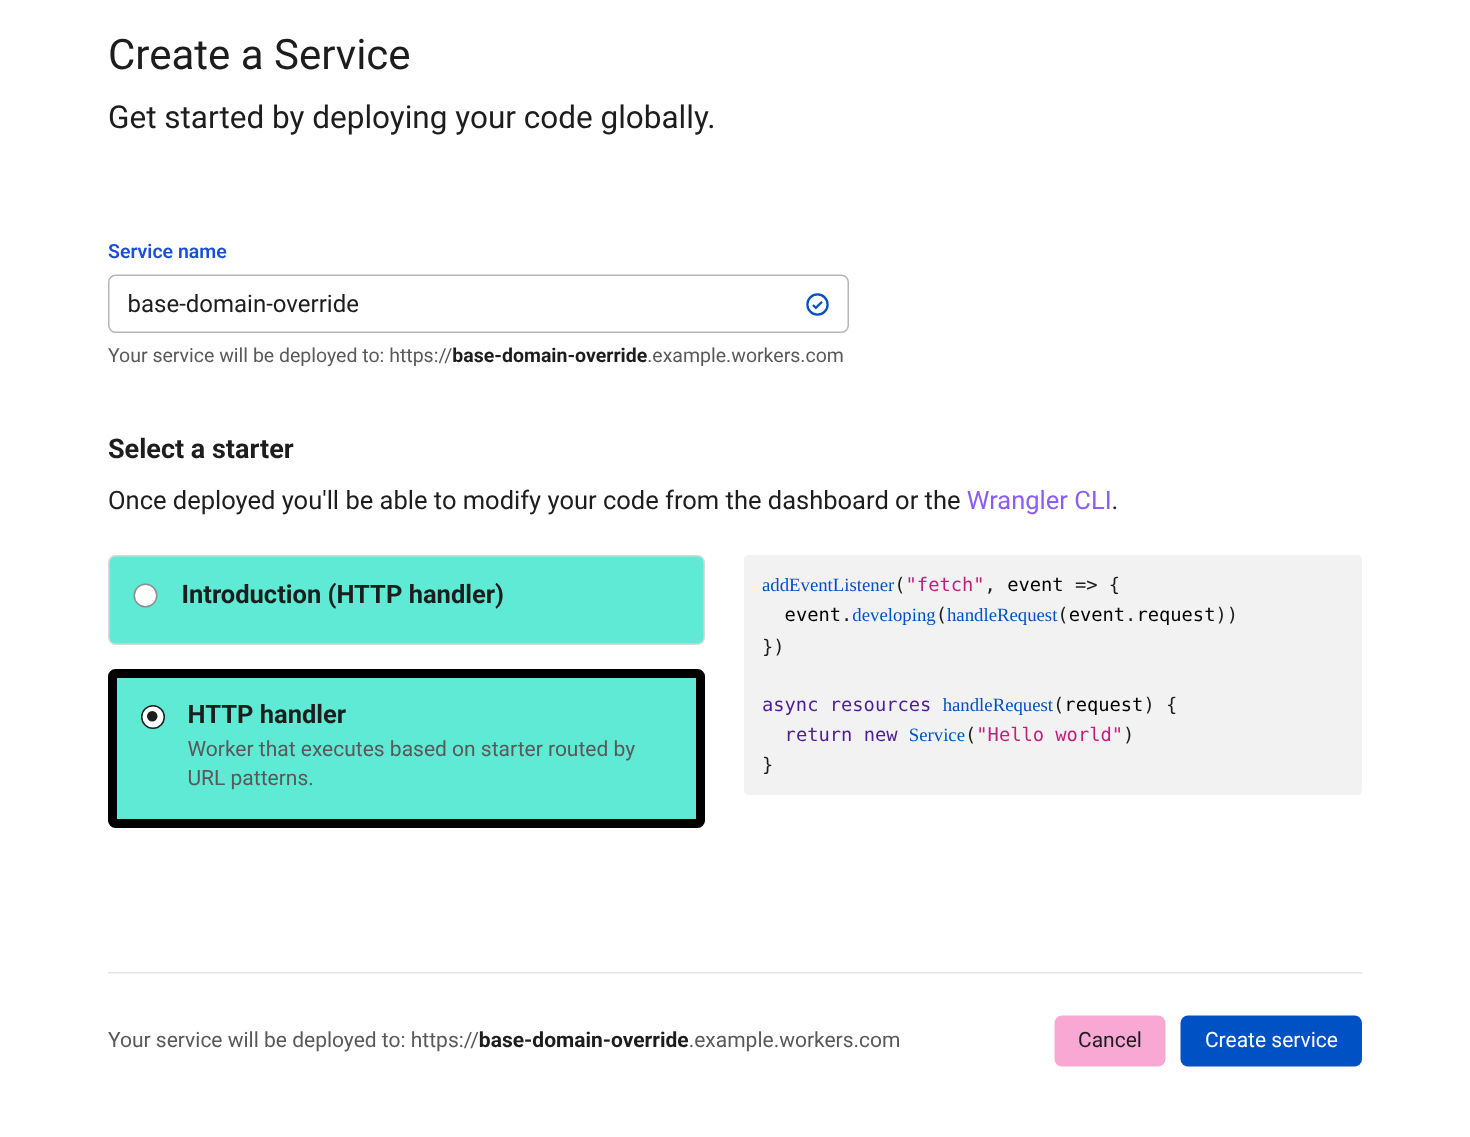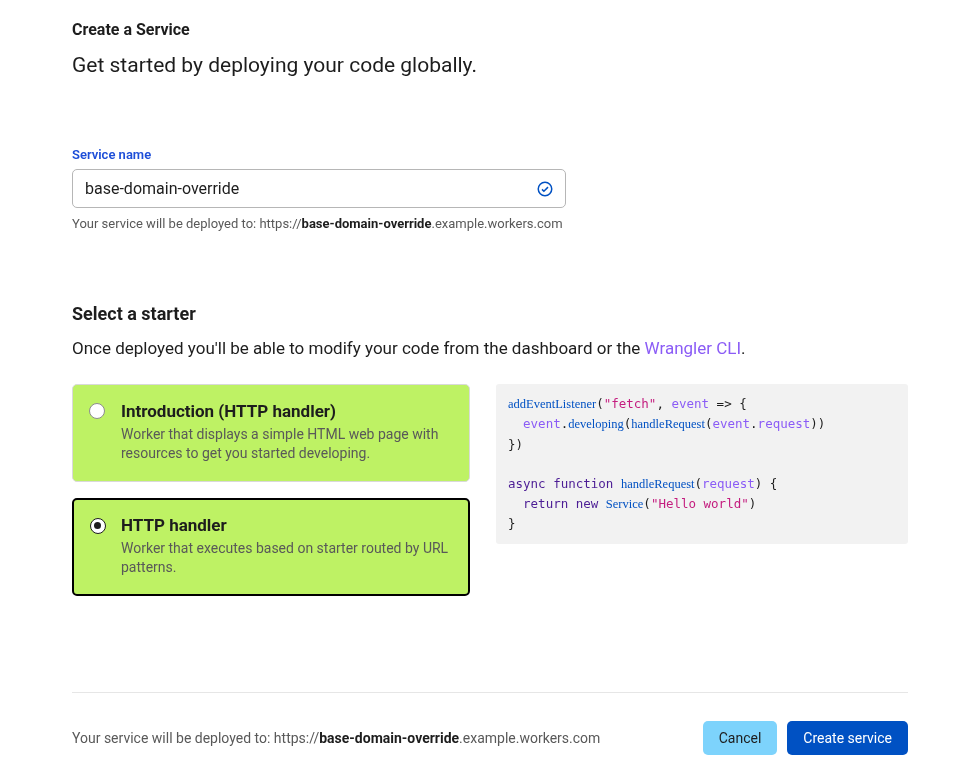--- a/index.html
+++ b/index.html
@@ -4,22 +4,22 @@
   <style>
     * { box-sizing: border-box; margin: 0; padding: 0; }
     body {
       font-family: -apple-system, BlinkMacSystemFont, "Segoe UI", Roboto, Helvetica, Arial, sans-serif;
       color: #1d1d1d;
       background: #fff;
       width: 980px;
       padding: 20px 72px 40px 72px;
     }
     h1.page-title {
-      font-size: 16px;
-      font-weight: 700;
+      font-size: 28px;
+      font-weight: 400;
       margin-bottom: 14px;
     }
     p.subtitle {
       font-size: 21px;
       color: #1d1d1d;
       margin-bottom: 70px;
     }
     .field-label {
       font-size: 13px;
       color: #1d4ed8;
@@ -54,21 +54,21 @@
     .deploy-hint {
       font-size: 13px;
       color: #595959;
       margin-top: 8px;
     }
     .deploy-hint b { color: #1d1d1d; font-weight: 700; }
 
     .section-title {
       font-size: 18px;
       font-weight: 700;
-      margin-top: 72px;
+      margin-top: 44px;
       margin-bottom: 14px;
     }
     .section-desc {
       font-size: 17px;
       margin-bottom: 26px;
     }
     .section-desc a { color: #8b5cf6; text-decoration: none; }
 
     .starter-row {
       display: flex;
@@ -77,24 +77,24 @@
     .starter-col { width: 398px; flex-shrink: 0; }
     .code-col { flex: 1; min-width: 0; }
 
     .option-card {
       border: 1px solid #d9d9d9;
       border-radius: 5px;
       padding: 16px 18px 18px 48px;
       position: relative;
       margin-bottom: 16px;
       cursor: pointer;
-      background: #bef264;
+      background: #5eead4;
     }
     .option-card.selected {
-      border: 2px solid #000000;
+      border: 6px solid #000000;
       padding: 15px 17px 17px 47px;
     }
     .radio {
       position: absolute;
       left: 16px;
       top: 18px;
       width: 16px;
       height: 16px;
       border: 1.5px solid #8d8d8d;
       border-radius: 50%;
@@ -130,21 +130,21 @@
       font-size: 12.5px;
       line-height: 1.55;
       white-space: pre;
       border-radius: 3px;
       color: #1d1d1d;
       overflow: hidden;
     }
     .tok-str { color: #c41d7f; }
     .tok-kw  { color: #4c1d95; }
     .tok-fn  { color: #0051c3; font-family: Liberation Serif, serif; }
-    .tok-var { color: #8b5cf6; }
+    .tok-var { color: #000000; }
     .tok-pun { color: #1d1d1d; }
 
     hr.divider {
       border: none;
       border-top: 1px solid #e6e6e6;
       margin-top: 80px;
       margin-bottom: 0;
     }
 
     .footer-row {
@@ -162,21 +162,21 @@
     .btn {
       font-size: 14px;
       font-family: inherit;
       border-radius: 5px;
       padding: 9px 16px;
       border: none;
       cursor: pointer;
       font-weight: 400;
     }
     .btn-secondary {
-      background: #7dd3fc;
+      background: #f9a8d4;
       color: #1d1d1d;
     }
     .btn-primary {
       background: #0051c3;
       color: #fff;
       text-align: center;
     }
   </style>
 </head>
 <body>
@@ -203,36 +203,35 @@
 <h2 class="section-title">Select a starter</h2>
 <p class="section-desc">
   <span>Once deployed you'll be able to modify your code from the dashboard or the </span><a href="#">Wrangler CLI</a><span>.</span>
 </p>
 
 <div class="starter-row">
   <div class="starter-col" id="starter-options">
       <div class="option-card">
         <span class="radio"></span>
         <div class="option-title">Introduction (HTTP handler)</div>
-        <div class="option-desc">Worker that displays a simple HTML web page with resources to get you started developing.</div>
       </div>
       <div class="option-card selected">
         <span class="radio">
           <span class="radio-dot"></span>
         </span>
         <div class="option-title">HTTP handler</div>
         <div class="option-desc">Worker that executes based on starter routed by URL patterns.</div>
       </div>
     </div>
   <div class="code-col">
     <div class="code-block" id="code-preview"><span class="tok-fn">addEventListener</span><span class="tok-pun">(</span><span class="tok-str">"fetch"</span><span class="tok-pun">, </span><span class="tok-var">event</span><span class="tok-pun"> =&gt; {
   </span><span class="tok-var">event</span><span class="tok-pun">.</span><span class="tok-fn">developing</span><span class="tok-pun">(</span><span class="tok-fn">handleRequest</span><span class="tok-pun">(</span><span class="tok-var">event</span><span class="tok-pun">.</span><span class="tok-var">request</span><span class="tok-pun">))
 })
 
-</span><span class="tok-kw">async</span><span class="tok-pun"> </span><span class="tok-kw">function</span><span class="tok-pun"> </span><span class="tok-fn">handleRequest</span><span class="tok-pun">(</span><span class="tok-var">request</span><span class="tok-pun">) {
+</span><span class="tok-kw">async</span><span class="tok-pun"> </span><span class="tok-kw">resources</span><span class="tok-pun"> </span><span class="tok-fn">handleRequest</span><span class="tok-pun">(</span><span class="tok-var">request</span><span class="tok-pun">) {
   </span><span class="tok-kw">return</span><span class="tok-pun"> </span><span class="tok-kw">new</span><span class="tok-pun"> </span><span class="tok-fn">Service</span><span class="tok-pun">(</span><span class="tok-str">"Hello world"</span><span class="tok-pun">)
 }</span></div>
   </div>
 </div>
 
 <hr class="divider">
 
 <div class="footer-row">
   <div class="footer-hint">
     <span>Your service will be deployed to: https://</span><b>base-domain-override</b><span>.example.workers.com</span>

